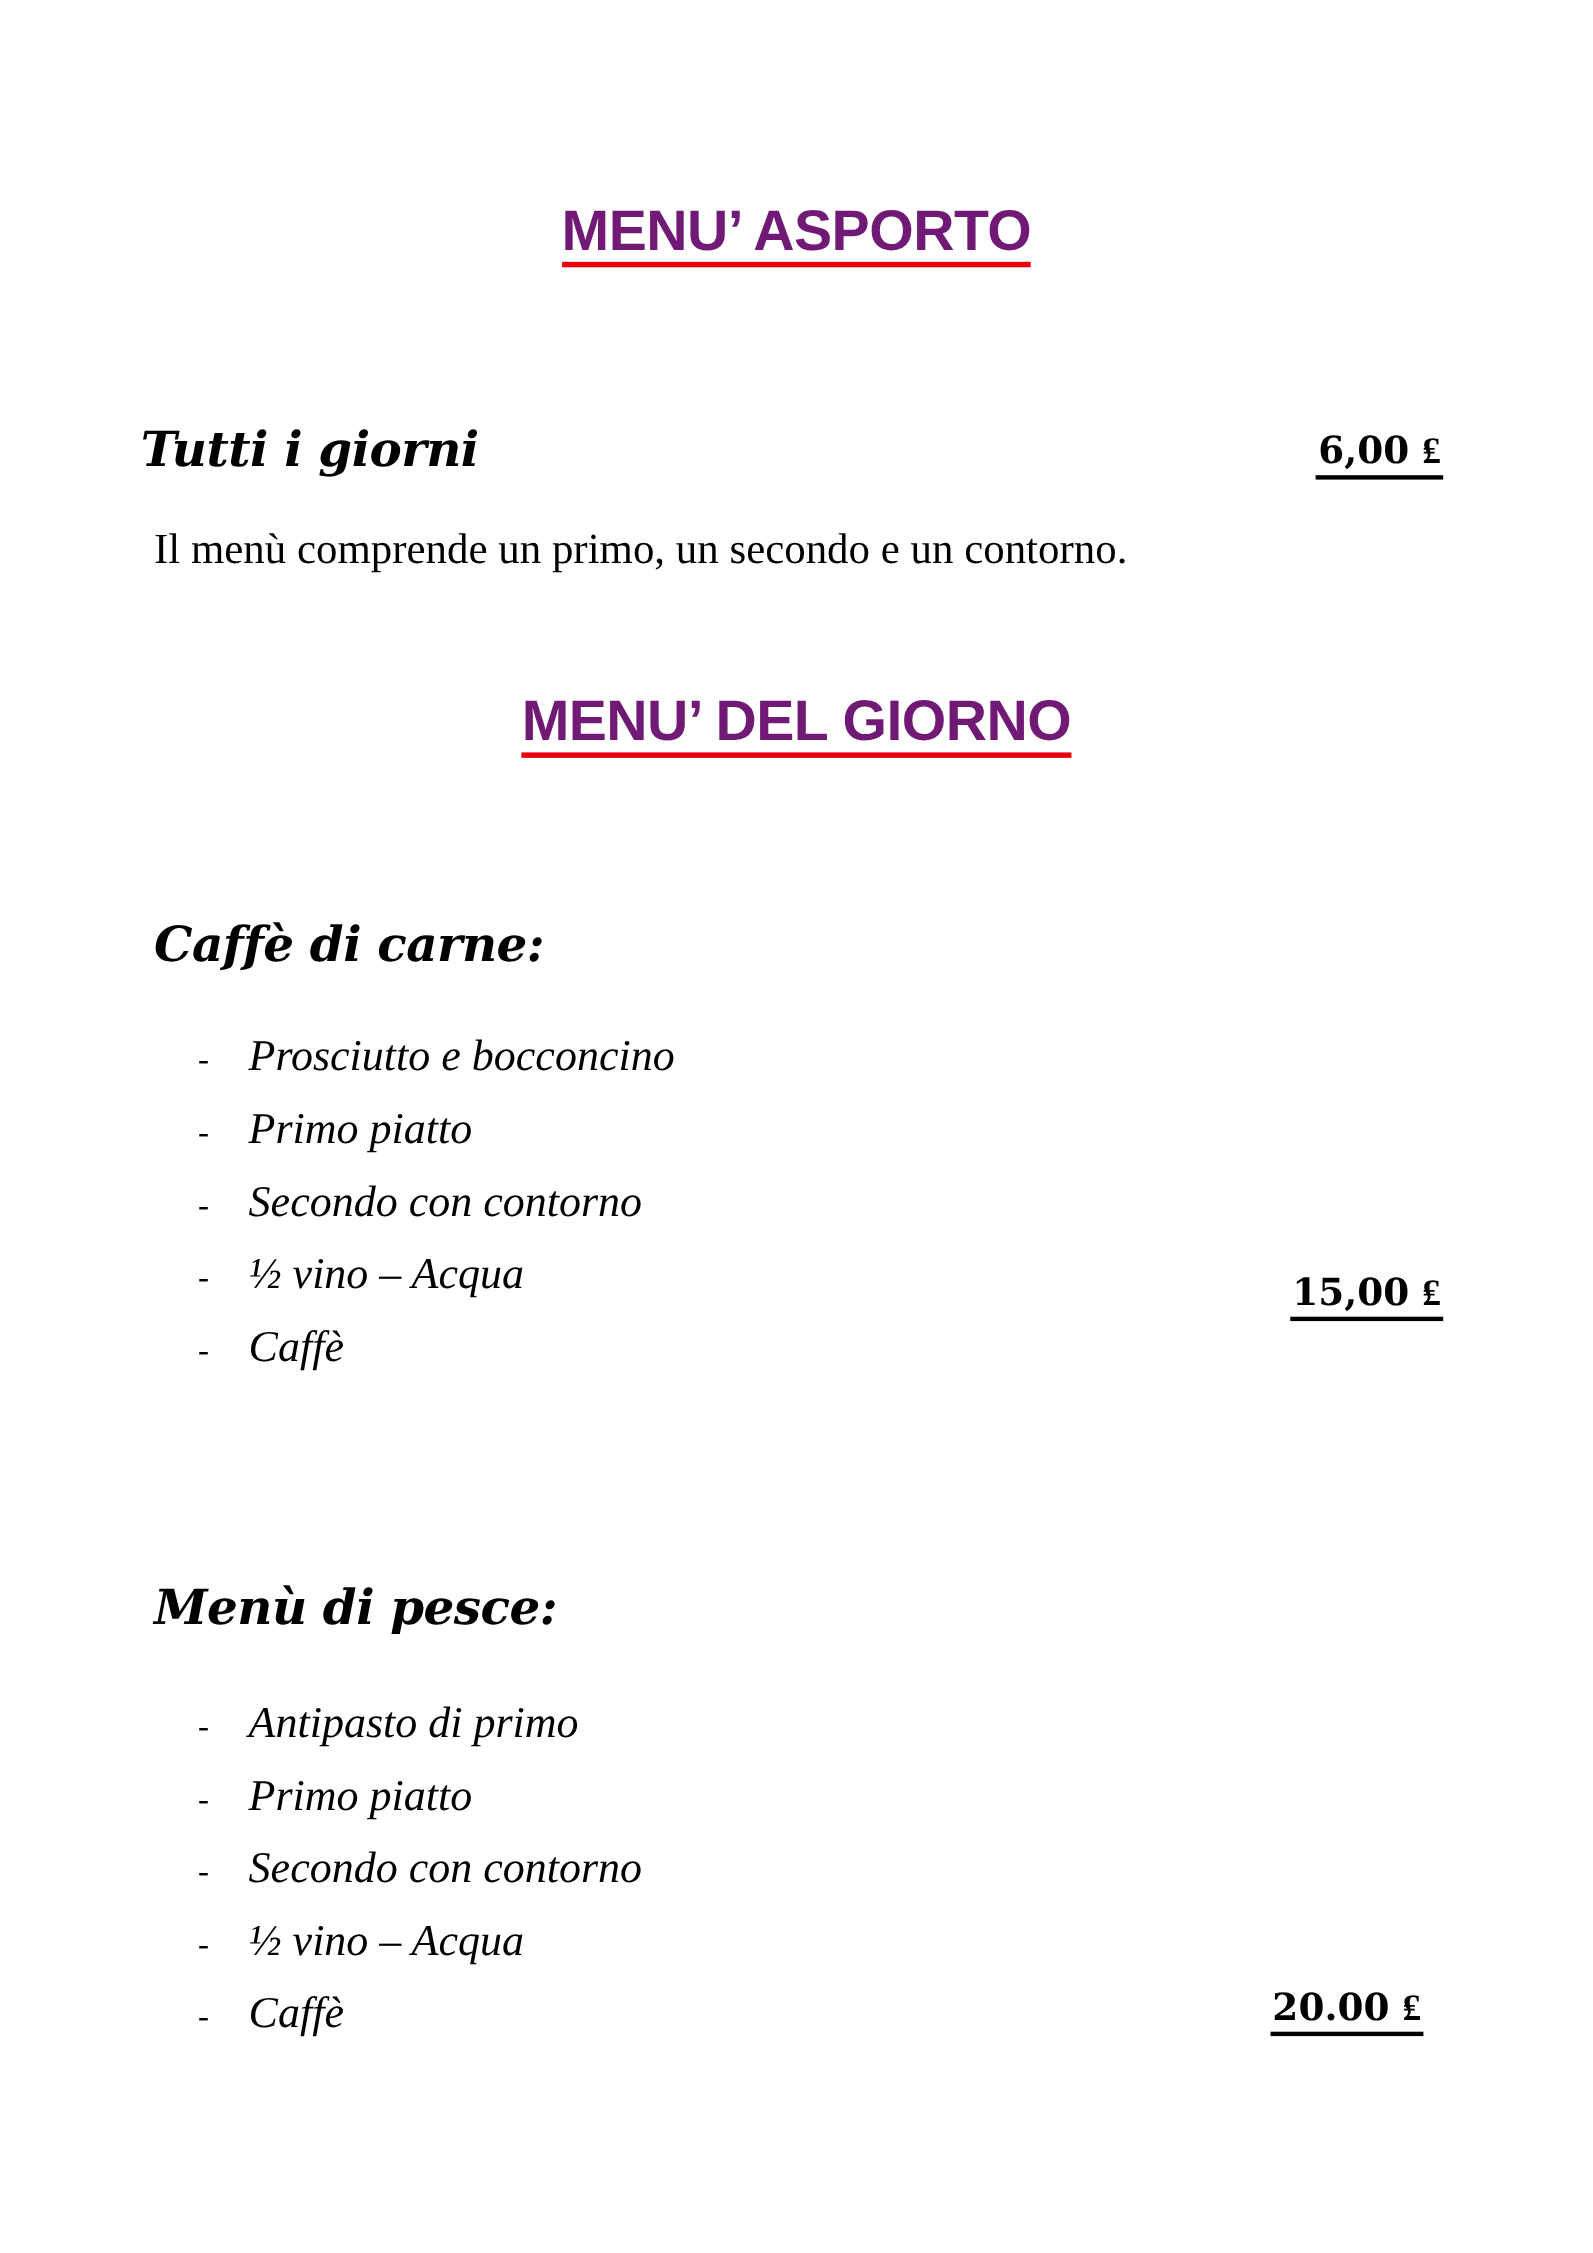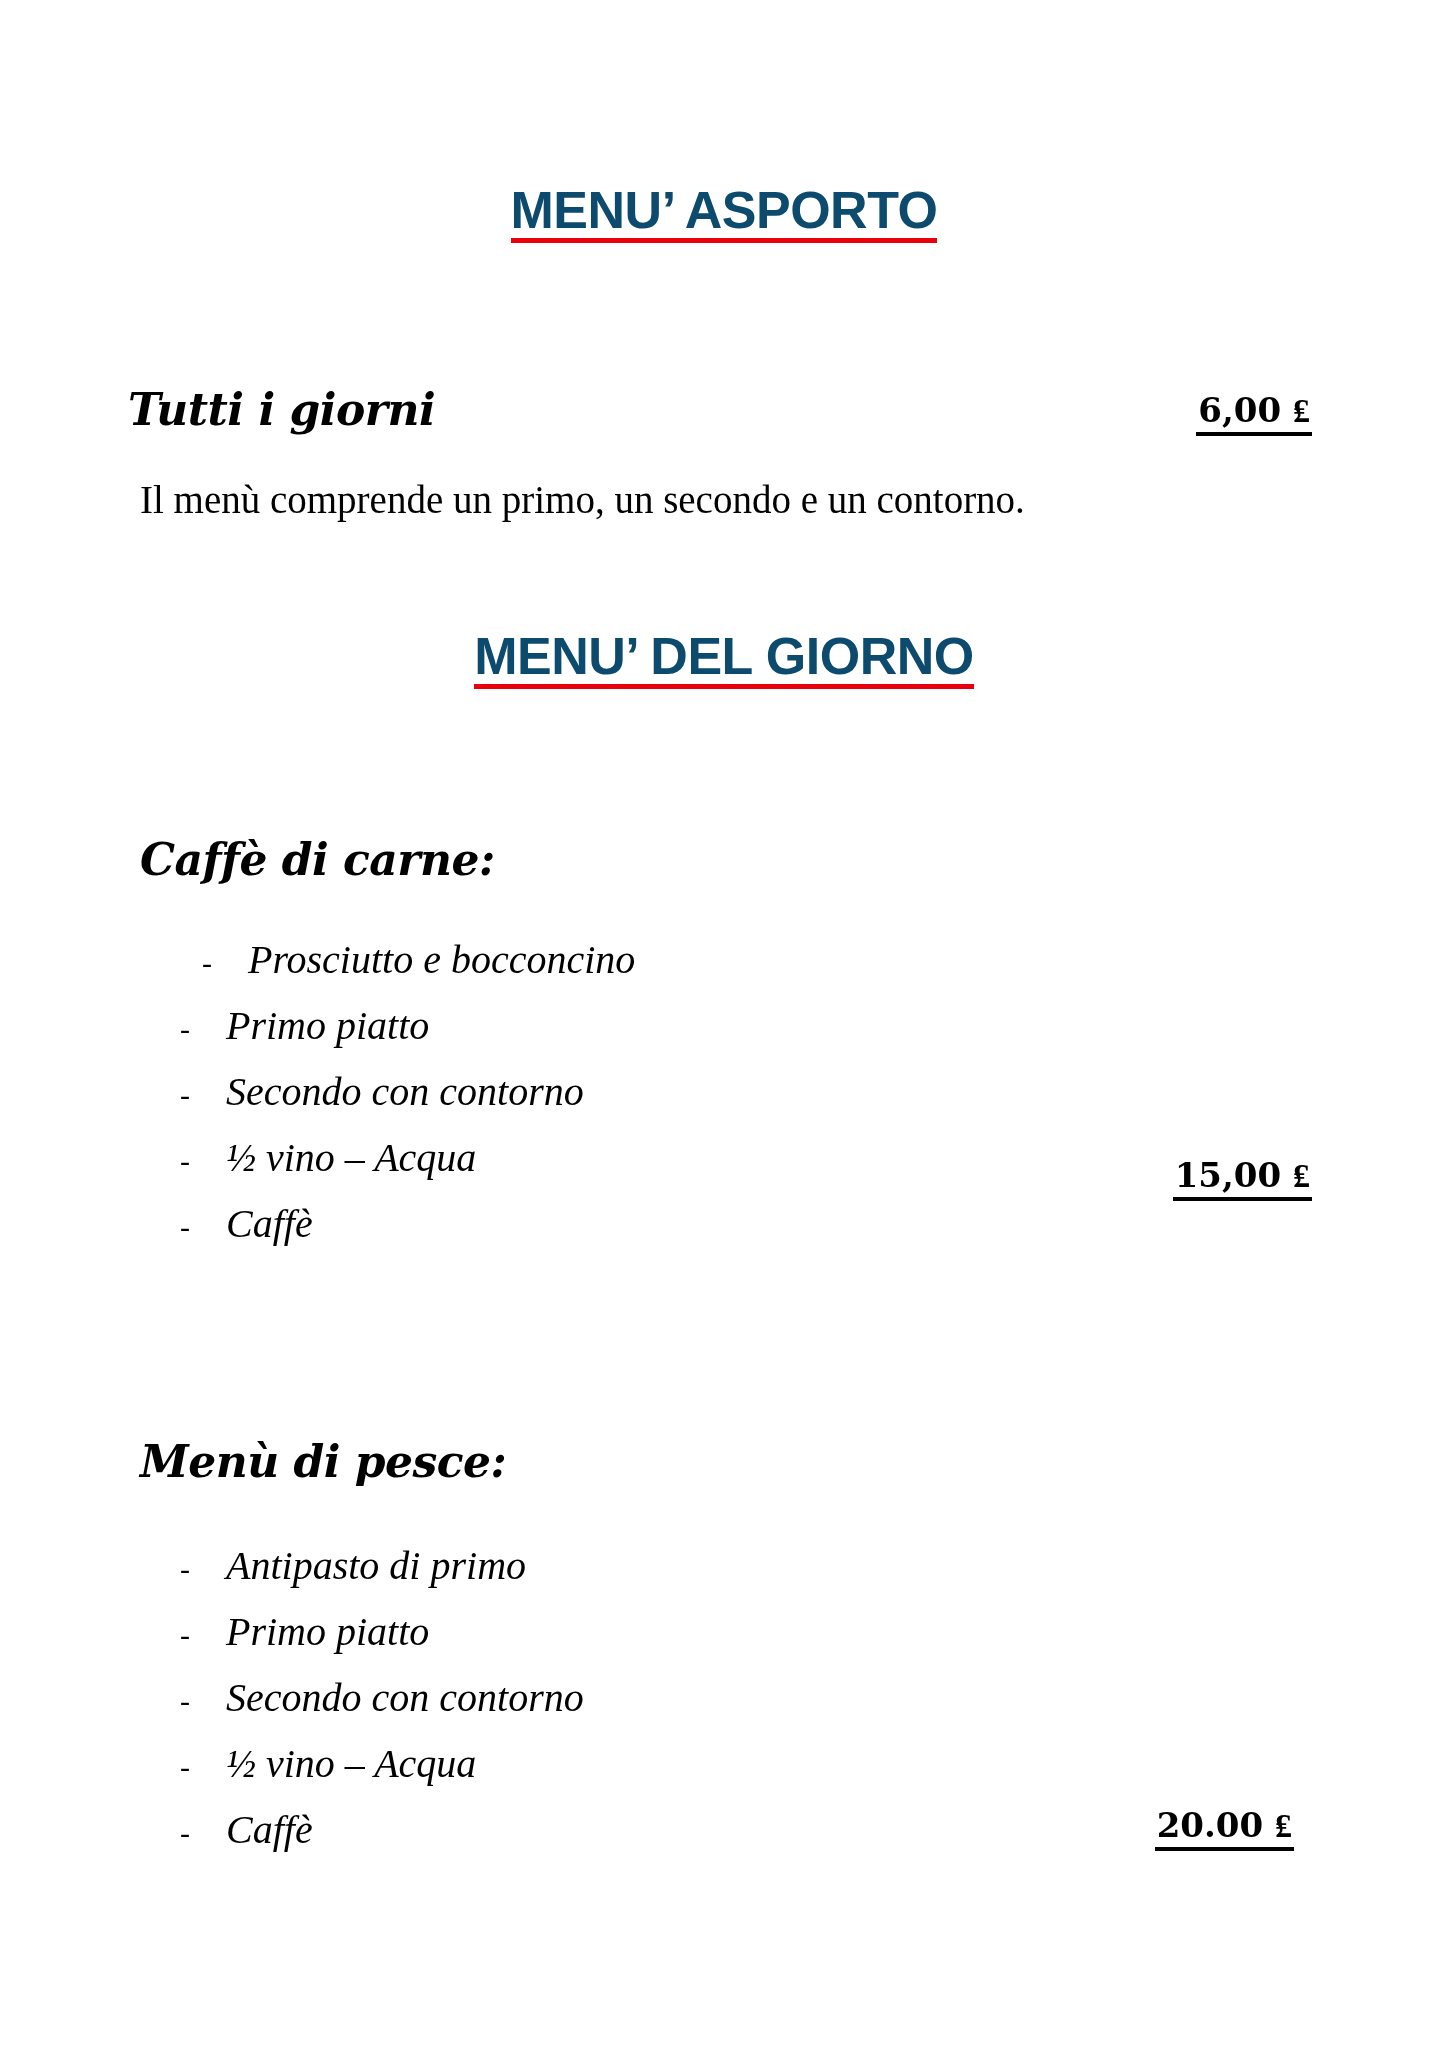--- a/index.html
+++ b/index.html
@@ -4,21 +4,21 @@
 <style>
   html, body { margin: 0; padding: 0; background: #ffffff; }
   body { width: 1448px; height: 2048px; position: relative; overflow: hidden; color: #000; }
   .abs { position: absolute; }
   .section-title {
     left: 0; width: 1448px; text-align: center;
     font-family: "Liberation Sans", sans-serif; font-weight: bold;
     font-size: 52px; line-height: 60px; letter-spacing: -0.5px;
   }
   .section-title span {
-    color: #0c4a6e;
+    color: #701a75;
     border-bottom: 5px solid #e8000b;
     padding-bottom: 0px;
     display: inline-block;
     line-height: 56px;
   }
   .script {
     font-family: "DejaVu Serif", serif; font-style: italic; font-weight: bold;
     font-size: 44px; line-height: 56px; letter-spacing: -0.5px;
   }
   .price {
@@ -51,21 +51,21 @@
 <div class="abs price" style="right:136px; top:388px;">6,00 ₤</div>
 
 <div class="abs body-text" style="left:140px; top:476px;">Il menù comprende un primo, un secondo e un contorno.</div>
 
 <div class="abs section-title" style="top:626px;">
   <span>MENU’ DEL GIORNO</span>
 </div>
 
 <div class="abs script" style="left:140px; top:832px;">Caffè di carne:</div>
 
-<div class="abs list-item" style="top:935px;margin-left:22px;">
+<div class="abs list-item" style="top:935px;">
   <span class="dash">-</span><span>Prosciutto e bocconcino</span>
 </div>
 <div class="abs list-item" style="top:1001px;">
   <span class="dash">-</span><span>Primo piatto</span>
 </div>
 <div class="abs list-item" style="top:1067px;">
   <span class="dash">-</span><span>Secondo con contorno</span>
 </div>
 <div class="abs list-item" style="top:1133px;">
   <span class="dash">-</span><span>½ vino – Acqua</span>

